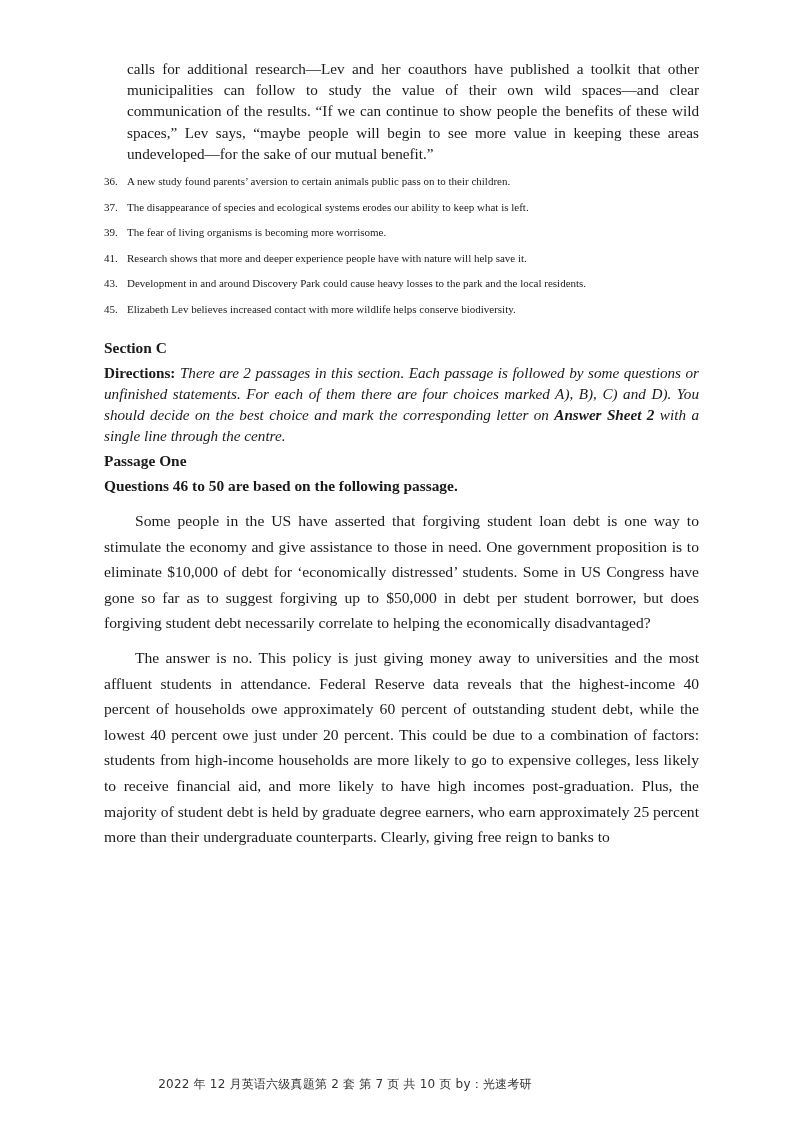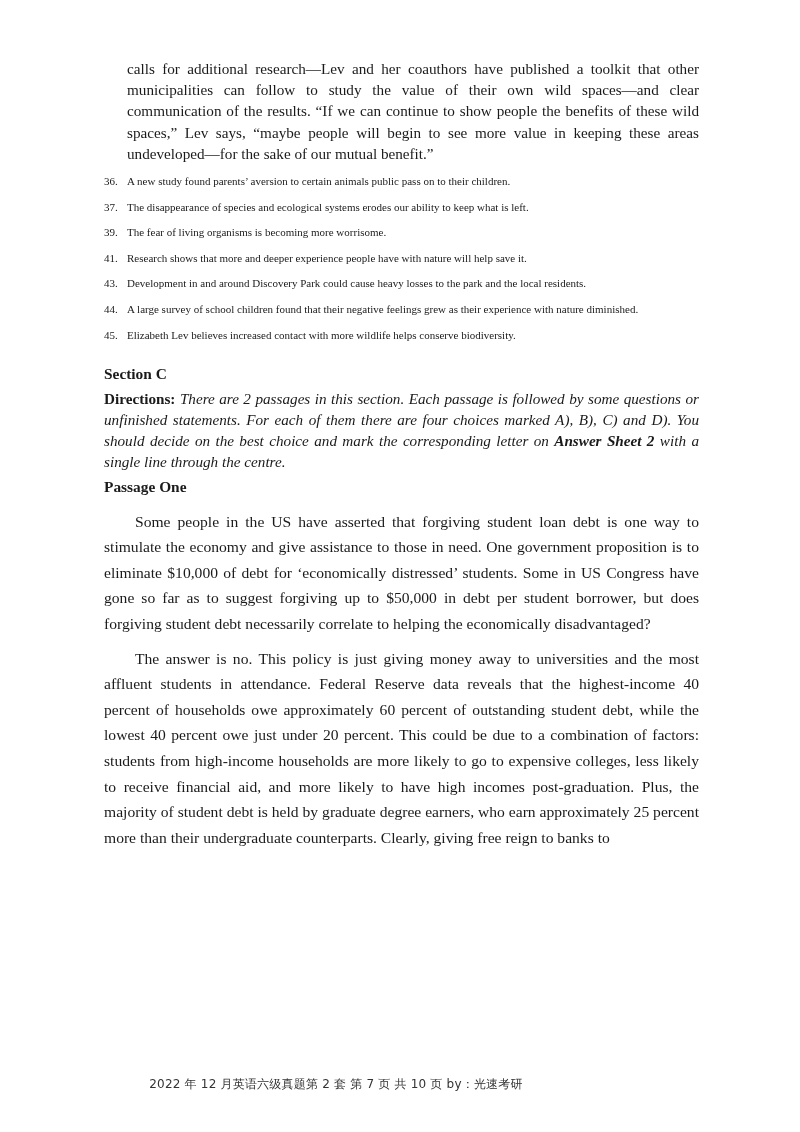--- a/index.html
+++ b/index.html
@@ -79,21 +79,21 @@
       text-align: justify;
       text-indent: 31px;
       margin: 12px 0 0 0;
     }
     .passage-para + .passage-para {
       margin-top: 9px;
     }
     .footer {
       position: absolute;
       top: 1076px;
-      left: 0;
+      left: 9px;
       width: 672px;
       text-align: center;
       font-size: 12px;
       color: #333;
       font-family: "DejaVu Sans", "Liberation Sans", sans-serif;
       letter-spacing: 0.2px;
     }
   </style>
 </head>
 <body>
@@ -117,32 +117,29 @@
     </li>
     <li class="stmt">
       <span class="stmt-num">41.</span>
       <span class="stmt-text">Research shows that more and deeper experience people have with nature will help save it.</span>
     </li>
     <li class="stmt">
       <span class="stmt-num">43.</span>
       <span class="stmt-text">Development in and around Discovery Park could cause heavy losses to the park and the local residents.</span>
     </li>
     <li class="stmt">
-      <span class="stmt-num">44.</span>
-      <span class="stmt-text">A large survey of school children found that their negative feelings grew as their experience with nature diminished.</span>
-    </li>
-    <li class="stmt">
       <span class="stmt-num">45.</span>
       <span class="stmt-text">Elizabeth Lev believes increased contact with more wildlife helps conserve biodiversity.</span>
     </li>
   </ul>
 
   <div class="section-title">Section C</div>
 
   <p class="directions"><span class="lbl">Directions:</span><span class="txt"> There are 2 passages in this section. Each passage is followed by some questions or unfinished statements. For each of them there are four choices marked A), B), C) and D). You should decide on the best choice and mark the corresponding letter on </span><span class="em">Answer Sheet 2</span><span class="txt"> with a single line through the centre.</span></p>
 
   <div class="passage-title">Passage One</div>
+  <div class="questions-line">Questions 46 to 50 are based on the following passage.</div>
 
   <p class="passage-para">Some people in the US have asserted that forgiving student loan debt is one way to stimulate the economy and give assistance to those in need. One government proposition is to eliminate $10,000 of debt for ‘economically distressed’ students. Some in US Congress have gone so far as to suggest forgiving up to $50,000 in debt per student borrower, but does forgiving student debt necessarily correlate to helping the economically disadvantaged?</p>
   <p class="passage-para">The answer is no. This policy is just giving money away to universities and the most affluent students in attendance. Federal Reserve data reveals that the highest-income 40 percent of households owe approximately 60 percent of outstanding student debt, while the lowest 40 percent owe just under 20 percent. This could be due to a combination of factors: students from high-income households are more likely to go to expensive colleges, less likely to receive financial aid, and more likely to have high incomes post-graduation. Plus, the majority of student debt is held by graduate degree earners, who earn approximately 25 percent more than their undergraduate counterparts. Clearly, giving free reign to banks to</p>
 </div>
 
 <div class="footer">2022 年 12 月英语六级真题第 2 套  第  7  页  共  10  页  by：光速考研</div>
 
 </body></html>

